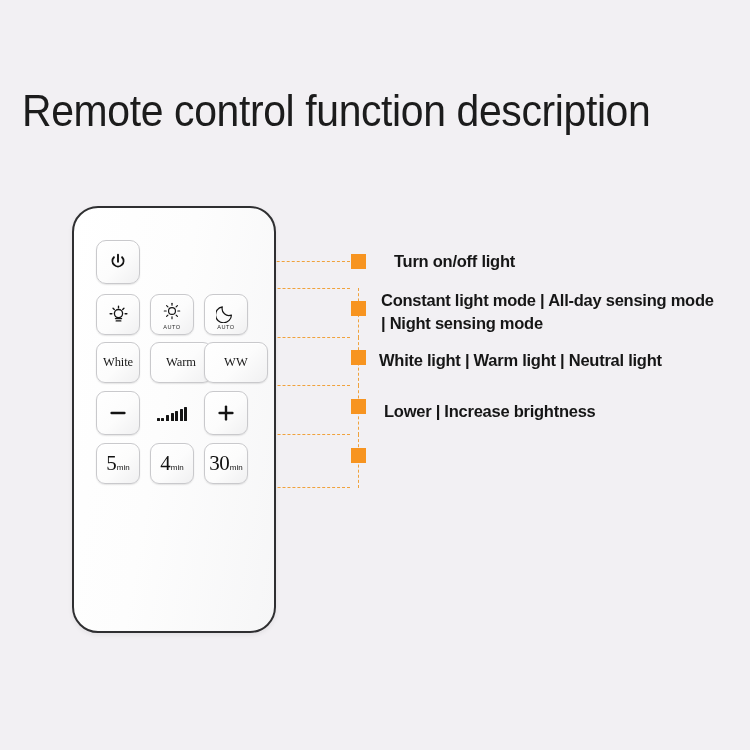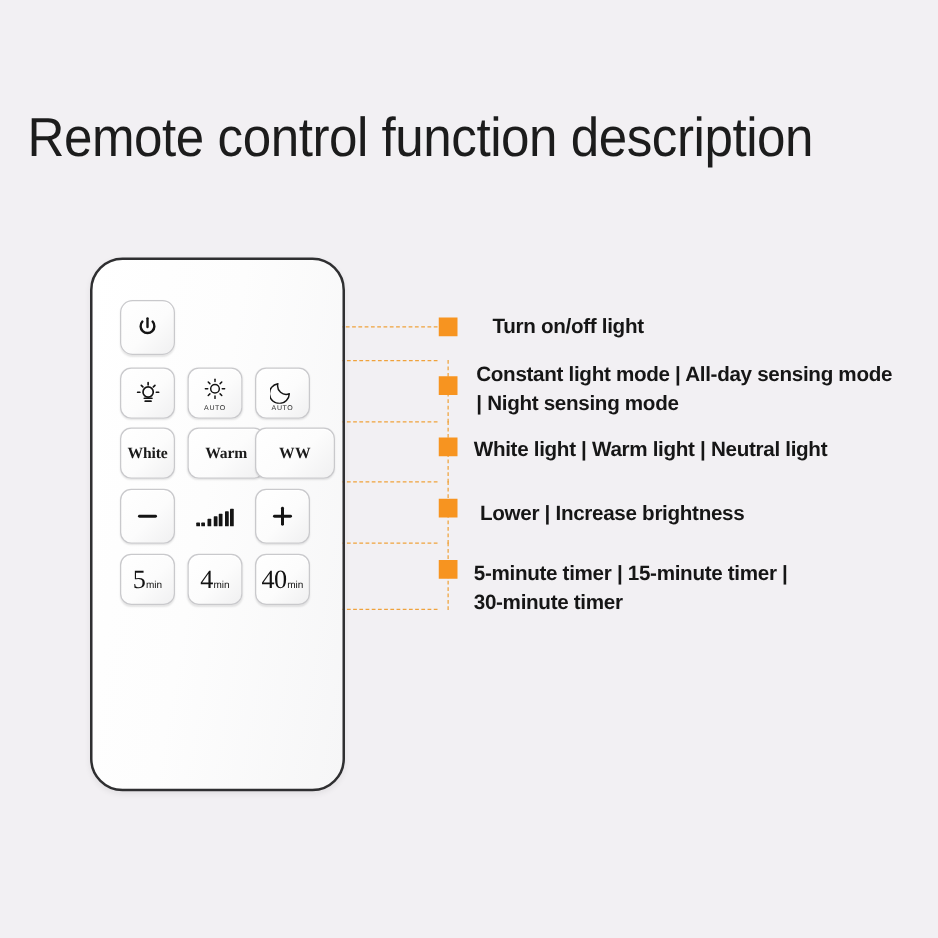--- a/index.html
+++ b/index.html
@@ -66,21 +66,21 @@
     box-shadow: 0 1px 1.5px rgba(0,0,0,0.10), inset 0 1px 0 #ffffff;
     display: flex;
     align-items: center;
     justify-content: center;
     color: #1a1a1a;
   }
   .key.power { border-radius: 10px; }
 
   .key-label {
     font-size: 12.5px;
-    font-weight: 700;
+    font-weight: 400;
     letter-spacing: -0.1px;
     color: #1a1a1a;
     font-family: "Liberation Serif", serif;
   }
   .key-label.ww { letter-spacing: 0.2px; }
 
   .timer-wrap {
     display: flex;
     align-items: baseline;
     justify-content: center;
@@ -282,21 +282,21 @@
         </span>
       </div>
       <div class="key" style="left:76px; top:235px; width:44px; height:41px;">
         <span class="timer-wrap">
           <span class="timer-num">4</span>
           <span class="timer-unit">min</span>
         </span>
       </div>
       <div class="key" style="left:130px; top:235px; width:44px; height:41px;">
         <span class="timer-wrap">
-          <span class="timer-num">40</span>
+          <span class="timer-num">30</span>
           <span class="timer-unit">min</span>
         </span>
       </div>
 
     </div>
   </div>
 
   <div class="bullet" style="left:351px; top:254px;"></div>
   <div class="bullet" style="left:351px; top:301px;"></div>
   <div class="bullet" style="left:351px; top:350px;"></div>
@@ -305,16 +305,14 @@
 
   <div class="desc" style="left:394px; top:250px; width:350px;">Turn on/off light</div>
 
   <div class="desc" style="left:381px; top:289px; width:370px;">Constant light mode | All-day sensing mode
 | Night sensing mode</div>
 
   <div class="desc" style="left:384px; top:400px; width:350px;">Lower | Increase brightness</div>
 
   <div class="desc" style="left:379px; top:349px; width:370px;">White light | Warm light | Neutral light</div>
 
-  <div class="desc" style="left:379px; top:448px; width:350px;">5-minute timer | 15-minute timer |
- 30-minute timer</div>
 
 </div>
 
 </body></html>

